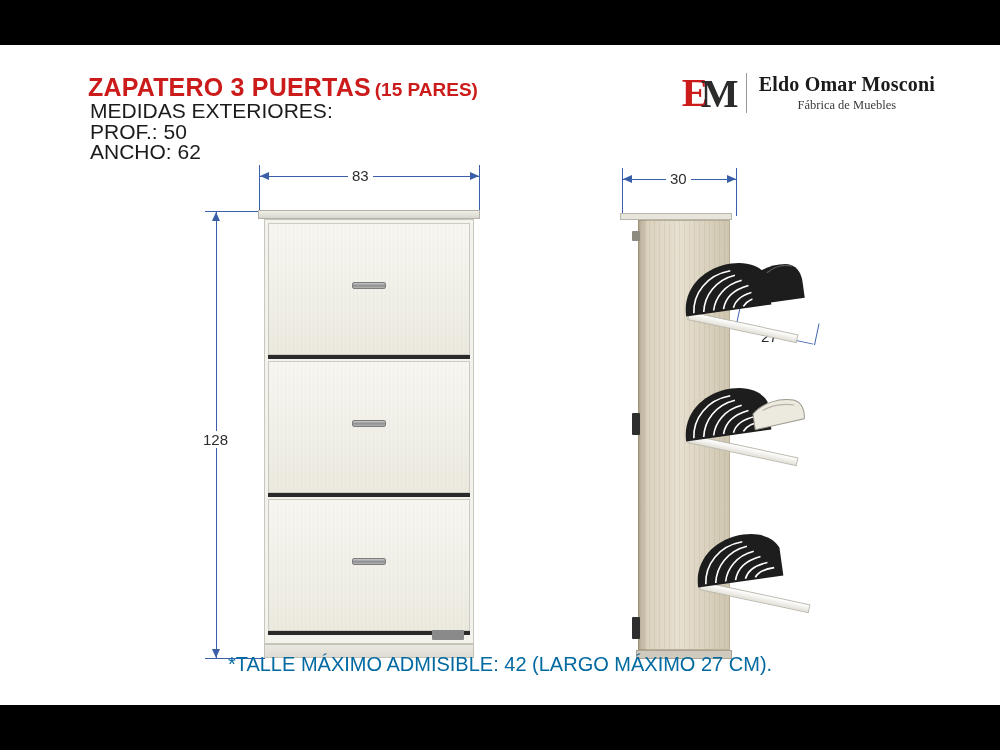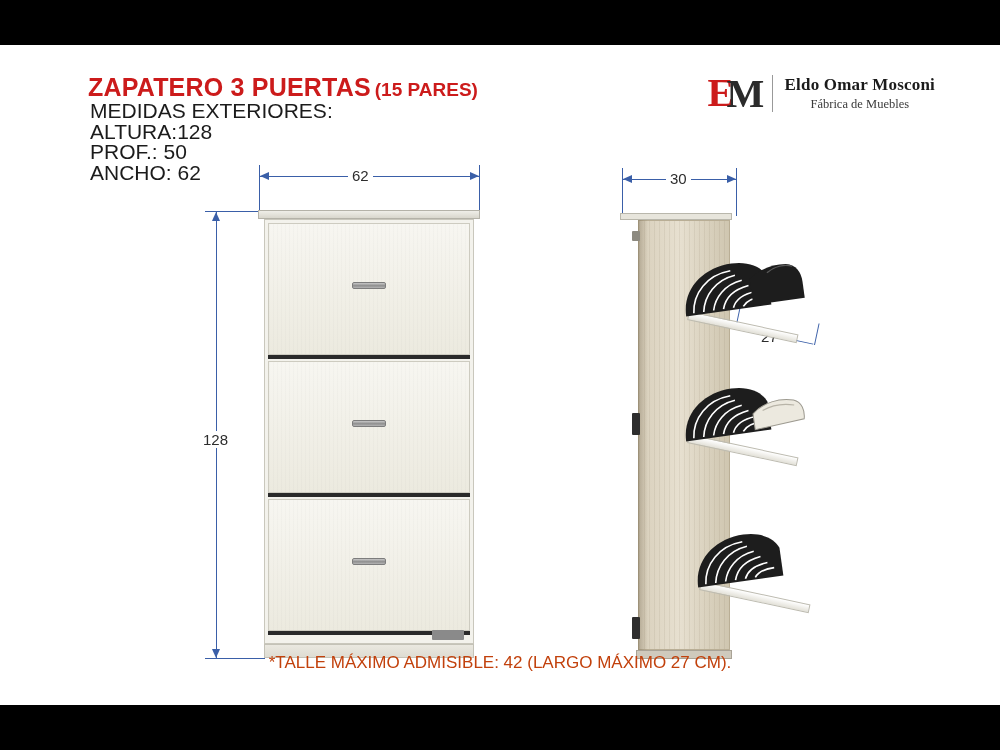--- a/index.html
+++ b/index.html
@@ -90,21 +90,21 @@
     font-family: "Liberation Serif", serif;
     line-height: 42px;
   }
   .logo-text {
     border-left: 1px solid #999;
     padding-left: 12px;
     text-align: center;
   }
   .logo-name {
     font-family: "Liberation Serif", serif;
-    font-size: 17px;
+    font-size: 20px;
     font-weight: bold;
     color: #1b1b1b;
     letter-spacing: 0.2px;
   }
   .logo-tag {
     font-family: "Liberation Serif", serif;
     font-size: 12.5px;
     color: #3a3a3a;
     margin-top: 2px;
   }
@@ -321,58 +321,57 @@
   }
   .shoe svg { display: block; }
 
   
   .note {
     position: absolute;
     left: 0;
     top: 608px;
     width: 1000px;
     text-align: center;
-    font-size: 17px;
-    color: #c2410c;
+    font-size: 20px;
+    color: #0369a1;
   }
 </style>
 </head>
 <body>
 
 <div class="stage">
   <div class="sheet">
 
     <div class="title-row">
       <span class="title-main">ZAPATERO 3 PUERTAS</span><span class="title-sub">(15 PARES)</span>
     </div>
 
     <div class="specs">
       <div>MEDIDAS EXTERIORES:</div>
-      <div>ALTURA:128</div>
       <div>PROF.: 50</div>
       <div>ANCHO: 62</div>
     </div>
 
     <div class="logo">
       <div class="logo-mark">
         <span class="logo-e">E</span>
         <span class="logo-m">M</span>
       </div>
       <div class="logo-text">
         <div class="logo-name">Eldo Omar Mosconi</div>
         <div class="logo-tag">Fábrica de Muebles</div>
       </div>
     </div>
 
     <div class="ext-line" style="left:259px; top:120px; height:48px;"></div>
     <div class="ext-line" style="left:479px; top:120px; height:48px;"></div>
     <div class="dim-line-h" style="left:259px; top:131px; width:220px;"></div>
     <div class="arrow arrow-left" style="left:260px; top:127px;"></div>
     <div class="arrow arrow-right" style="left:470px; top:127px;"></div>
-    <div class="dim-text" style="left:348px; top:122px;">62</div>
+    <div class="dim-text" style="left:348px; top:122px;">83</div>
 
     <div class="ext-line-h" style="left:205px; top:166px; width:60px;"></div>
     <div class="ext-line-h" style="left:205px; top:613px; width:60px;"></div>
     <div class="dim-line-v" style="left:216px; top:166px; height:447px;"></div>
     <div class="arrow arrow-up" style="left:212px; top:167px;"></div>
     <div class="arrow arrow-down" style="left:212px; top:604px;"></div>
     <div class="dim-text" style="left:199px; top:386px;">128</div>
 
     <div class="cabinet">
       <div class="cab-top"></div>

